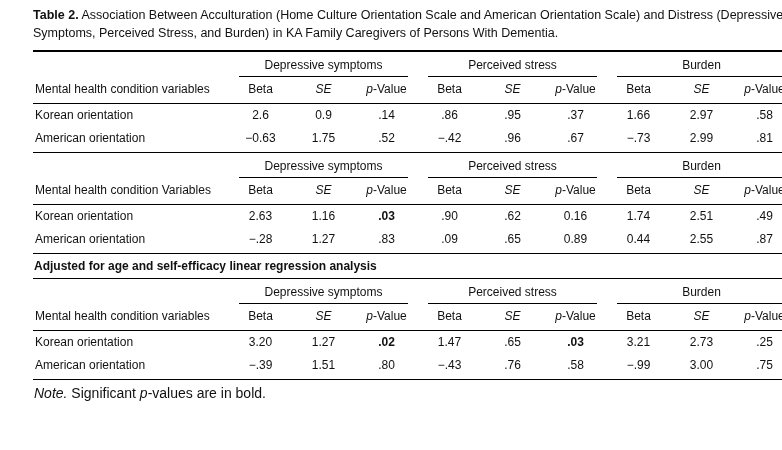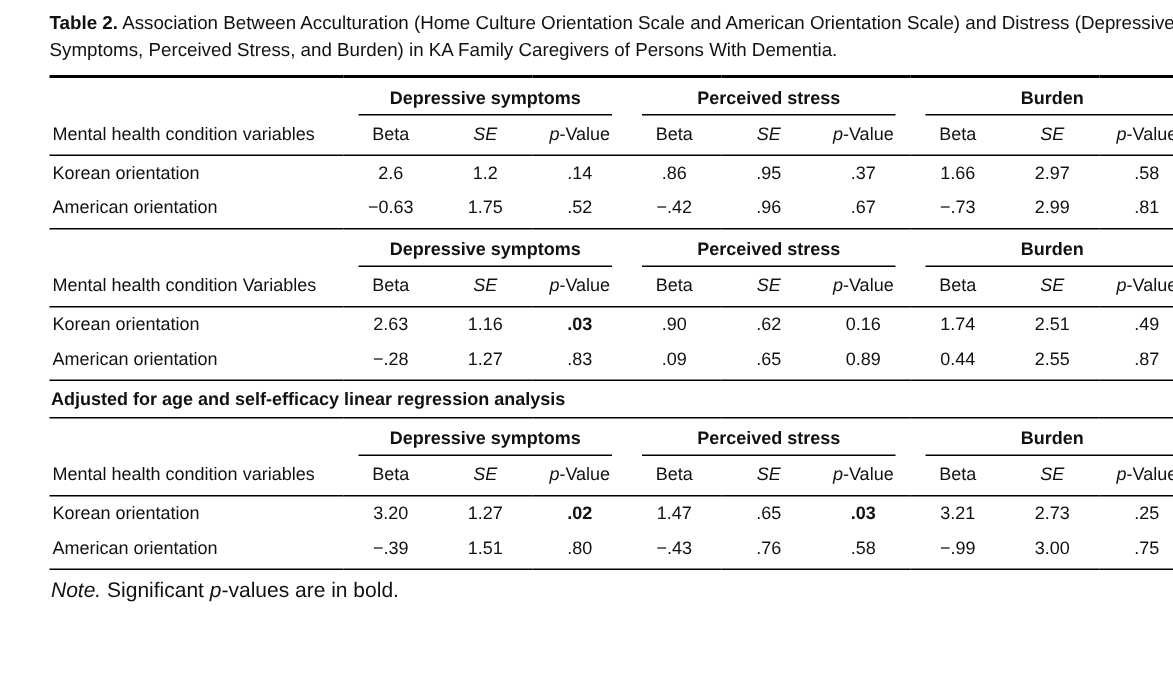--- a/index.html
+++ b/index.html
@@ -7,21 +7,21 @@
   .page{width:772px;height:450px;box-sizing:border-box;padding:7px 9px 16px 9px;background:#fff;overflow:hidden;margin-left:24px;}
   .caption{font-size:12.5px;line-height:1.4;margin-bottom:8px;color:#111;}
   .caption b{font-weight:bold;}
   table{width:100%;border-collapse:collapse;border-top:2px solid #000;font-size:12px;table-layout:fixed;}
   col.stubcol{width:196px;}
   col.numcol{width:63px;}
   th,td{padding:3px 2px;font-weight:normal;text-align:center;vertical-align:bottom;line-height:1.25;}
   th.stub,td.stub{text-align:left;padding-left:2px;}
   tr.heading td{text-align:left;font-weight:bold;border-bottom:1px solid #000;padding:5px 0 4px 1px;}
   tr.spanner th{padding:6px 0 0 0;}
-  tr.spanner th div{border-bottom:1px solid #000;padding-bottom:3px;margin:0 10px;font-weight:bold;}
+  tr.spanner th div{border-bottom:1px solid #000;padding-bottom:3px;margin:0 10px;font-weight:normal;}
   tr.colhead th{border-bottom:1px solid #000;padding:5px 2px 6px;}
   tr.datarow td{padding:4px 2px;}
   tr.section-end td{border-bottom:1px solid #000;padding-bottom:6px;}
   .italic{font-style:italic;}
   .bold{font-weight:bold;}
   i{font-style:italic;}
   .note{font-size:14px;margin-top:5px;padding-left:1px;}
 </style>
 </head>
 <body>
@@ -65,21 +65,21 @@
         <th>Beta</th>
         <th class="italic">SE</th>
         <th><i>p</i><span>-Value</span></th>
         <th>Beta</th>
         <th class="italic">SE</th>
         <th><i>p</i><span>-Value</span></th>
       </tr>
       <tr class="datarow">
         <td class="stub">Korean orientation</td>
         <td>2.6</td>
-        <td>1.2</td>
+        <td>0.9</td>
         <td>.14</td>
         <td>.86</td>
         <td>.95</td>
         <td>.37</td>
         <td>1.66</td>
         <td>2.97</td>
         <td>.58</td>
       </tr>
       <tr class="datarow section-end">
         <td class="stub">American orientation</td>

